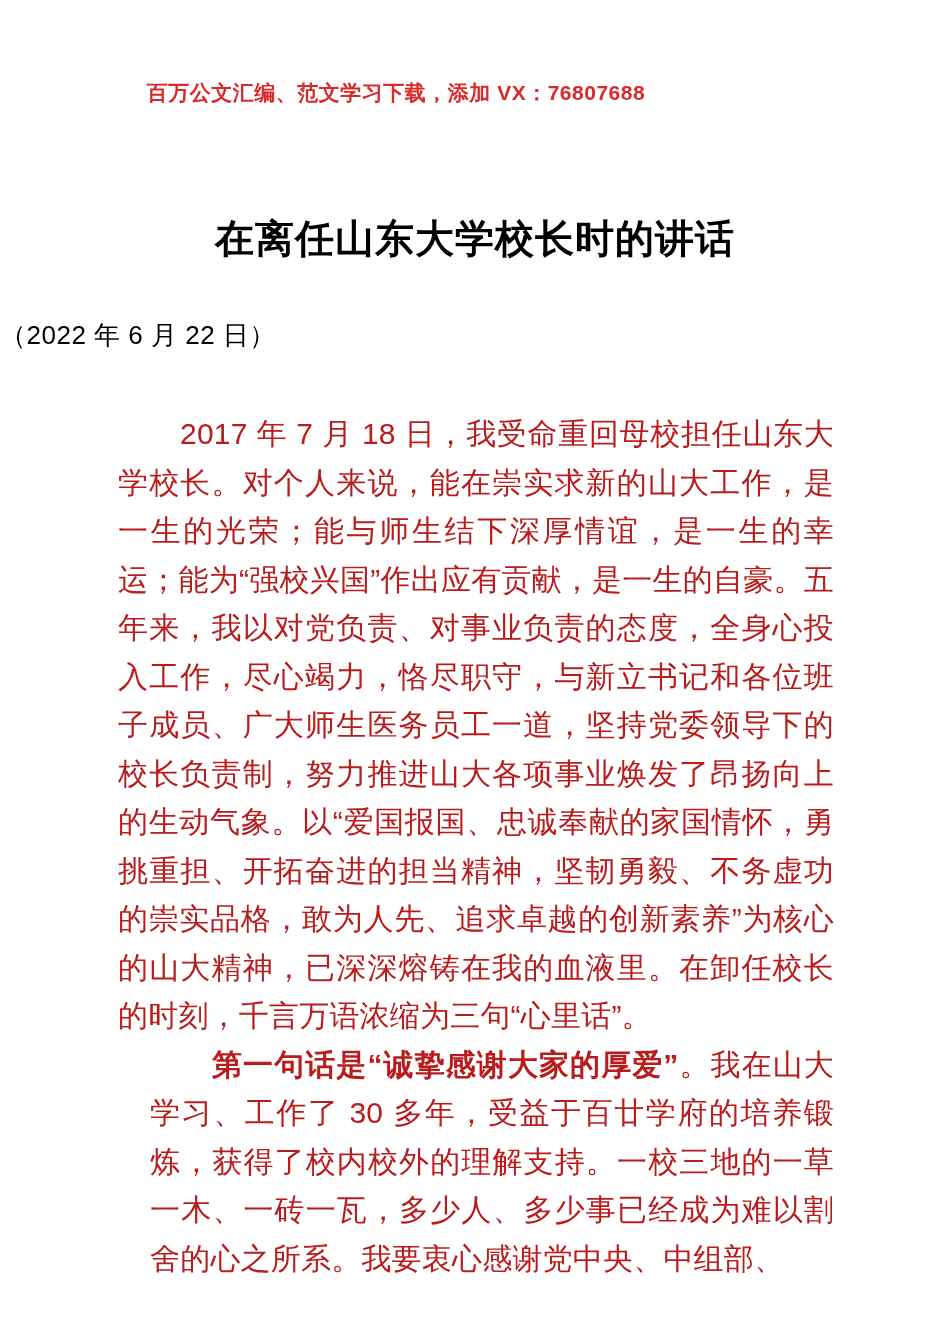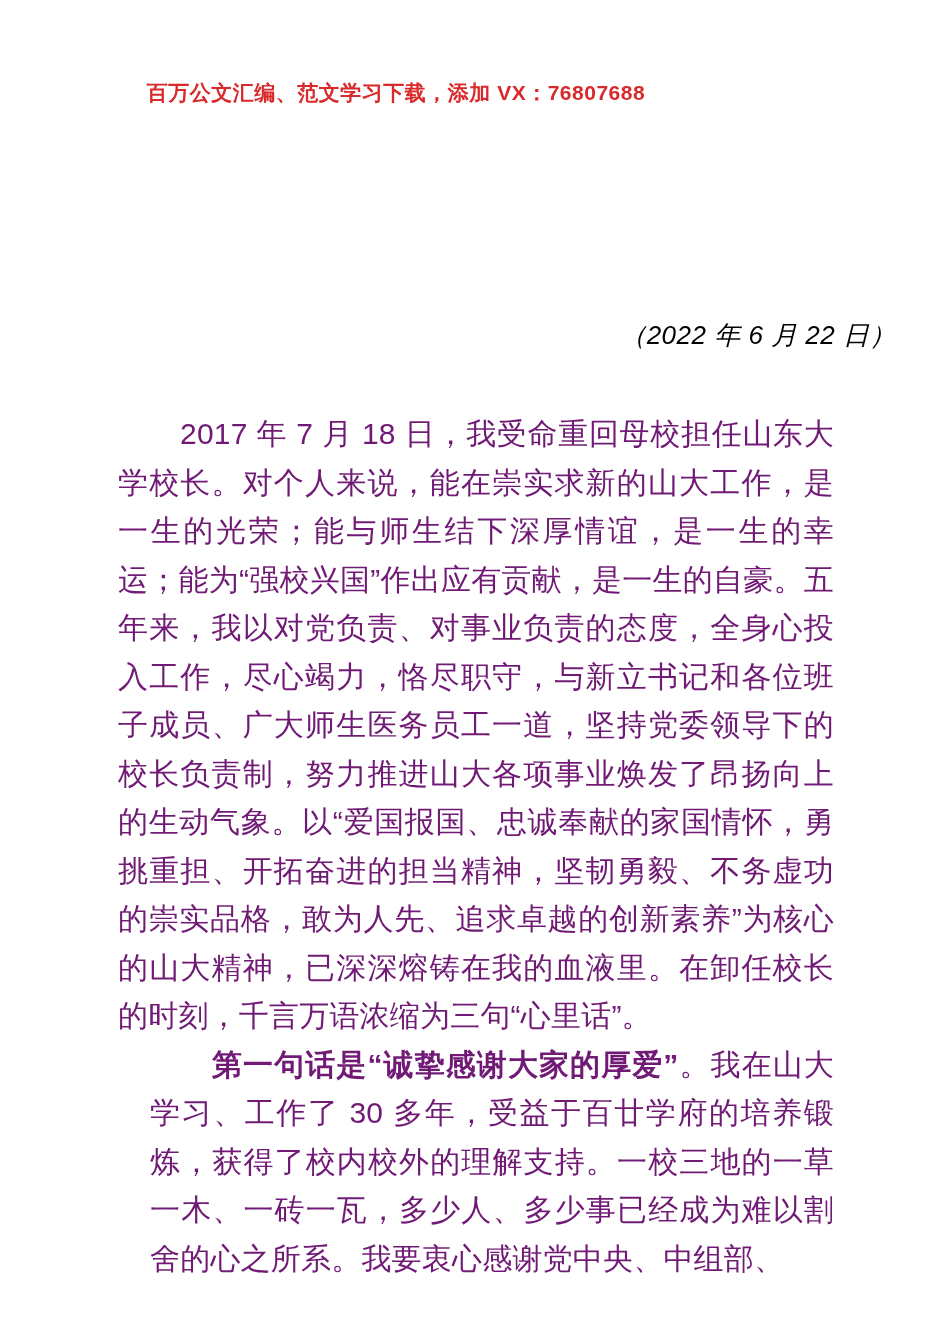--- a/index.html
+++ b/index.html
@@ -67,40 +67,39 @@
     color: #000000;
     letter-spacing: 1px;
   }
 
   
   .doc-date {
     position: absolute;
     left: 0;
     top: 316px;
     width: 896px;
-    text-align: right;
+    text-align: left;
     font-size: 26px;
     line-height: 38px;
     color: #000000;
     letter-spacing: 0.5px;
-    font-style: italic;
   }
 
   
   .body-block {
     position: absolute;
     left: 118px;
     top: 410px;
     width: 716px;
   }
 
   .para {
     font-size: 30px;
     line-height: 48.5px;
-    color: #701a75;
+    color: #b91c1c;
     text-align: justify;
     text-justify: inter-ideograph;
     text-indent: 62px;
     margin: 0;
     letter-spacing: 0.2px;
     word-break: break-all;
   }
 
   .para + .para {
     margin-top: 0px;
@@ -112,20 +111,21 @@
     font-weight: 700;
   }
 </style>
 </head>
 <body>
 
 <div class="page">
 
   <div class="promo-banner">百万公文汇编、范文学习下载，添加 VX：76807688</div>
 
+  <h1 class="doc-title">在离任山东大学校长时的讲话</h1>
 
 
   <div class="doc-date">（2022 年 6 月 22 日）</div>
 
   <div class="body-block">
 
     <p class="para">
       <span>2017 年 7 月 18 日，我受命重回母校担任山东大学校长。对个人来说，能在崇实求新的山大工作，是一生的光荣；能与师生结下深厚情谊，是一生的幸运；能为“强校兴国”作出应有贡献，是一生的自豪。五年来，我以对党负责、对事业负责的态度，全身心投入工作，尽心竭力，恪尽职守，与新立书记和各位班子成员、广大师生医务员工一道，坚持党委领导下的校长负责制，努力推进山大各项事业焕发了昂扬向上的生动气象。以“爱国报国、忠诚奉献的家国情怀，勇挑重担、开拓奋进的担当精神，坚韧勇毅、不务虚功的崇实品格，敢为人先、追求卓越的创新素养”为核心的山大精神，已深深熔铸在我的血液里。在卸任校长的时刻，千言万语浓缩为三句“心里话”。</span>
     </p>
 

